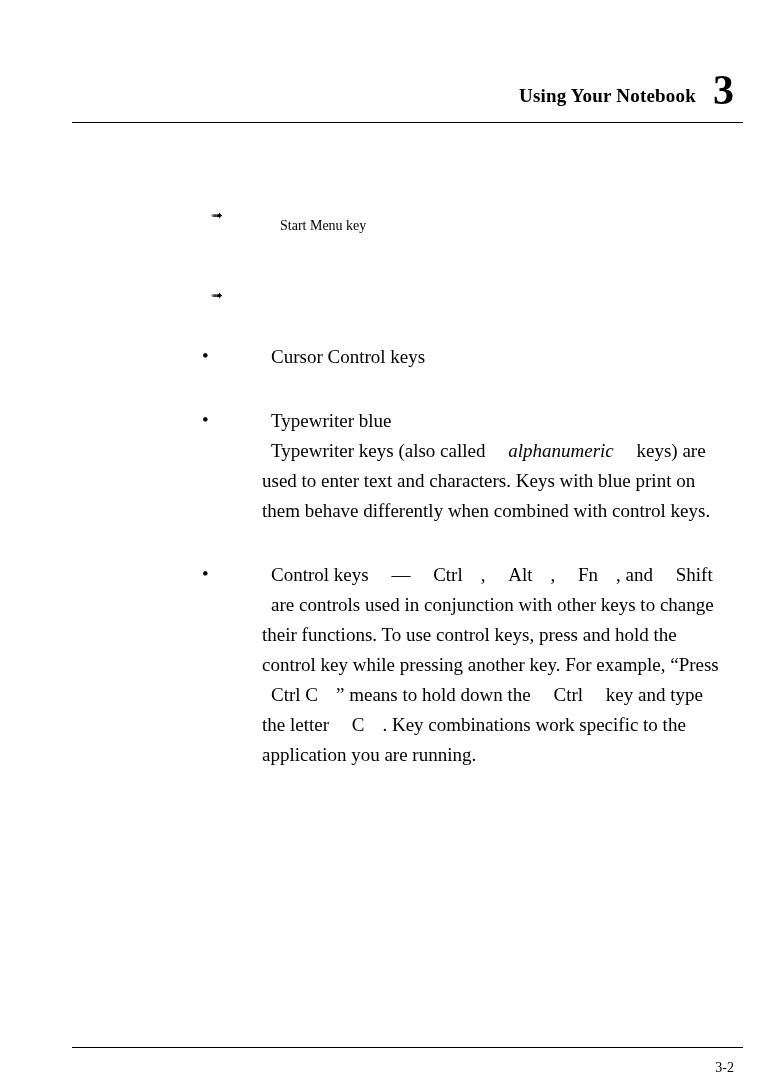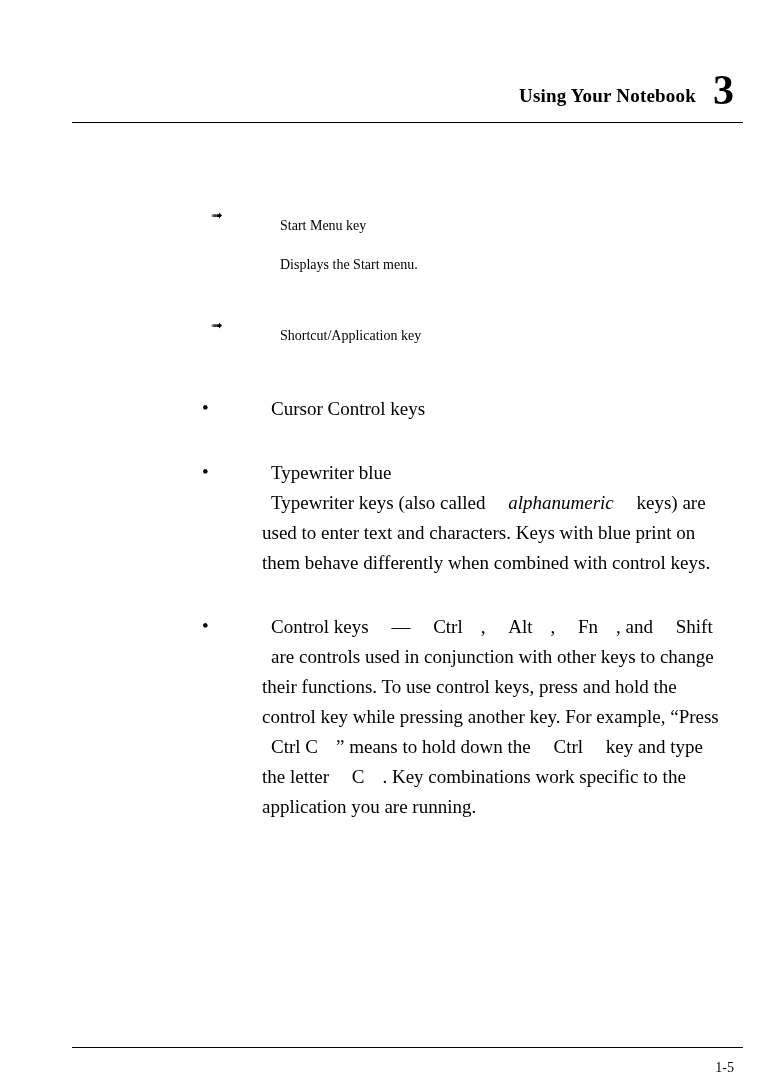--- a/index.html
+++ b/index.html
@@ -112,27 +112,25 @@
     <span class="header-number">3</span>
   </div>
 
   <div class="content">
 
     <div class="sub-list">
       <div class="sub-item">
         <div class="sub-bullet">➟</div>
         <div class="sub-body">
           <span class="sub-title">Start Menu key</span>
-          <span>Displays the Start menu.</span>
         </div>
       </div>
       <div class="sub-item">
         <div class="sub-bullet">➟</div>
         <div class="sub-body">
-          <span class="sub-title">Shortcut/Application key</span>
         </div>
       </div>
     </div>
 
     <div class="main-item">
       <div class="main-bullet">•</div>
       <div class="main-body">
         <span class="bold">Cursor Control keys</span><br>
       </div>
     </div>
@@ -148,16 +146,16 @@
     <div class="main-item">
       <div class="main-bullet">•</div>
       <div class="main-body">
         <span class="bold">Control keys</span><span> — </span><span class="bold">Ctrl</span><span>, </span><span class="bold">Alt</span><span>, </span><span class="bold">Fn</span><span>, and </span><span class="bold">Shift</span><span> are controls used in conjunction with other keys to change their functions. To use control keys, press and hold the control key while pressing another key. For example, “Press </span><span class="bold">Ctrl C</span><span>” means to hold down the </span><span class="bold">Ctrl</span><span> key and type the letter </span><span class="bold">C</span><span>. Key combinations work specific to the application you are running.</span>
       </div>
     </div>
 
   </div>
 
   <div class="footer">
-    <span>1-5</span>
+    <span>3-2</span>
   </div>
 
 </div>
 
 </body></html>

